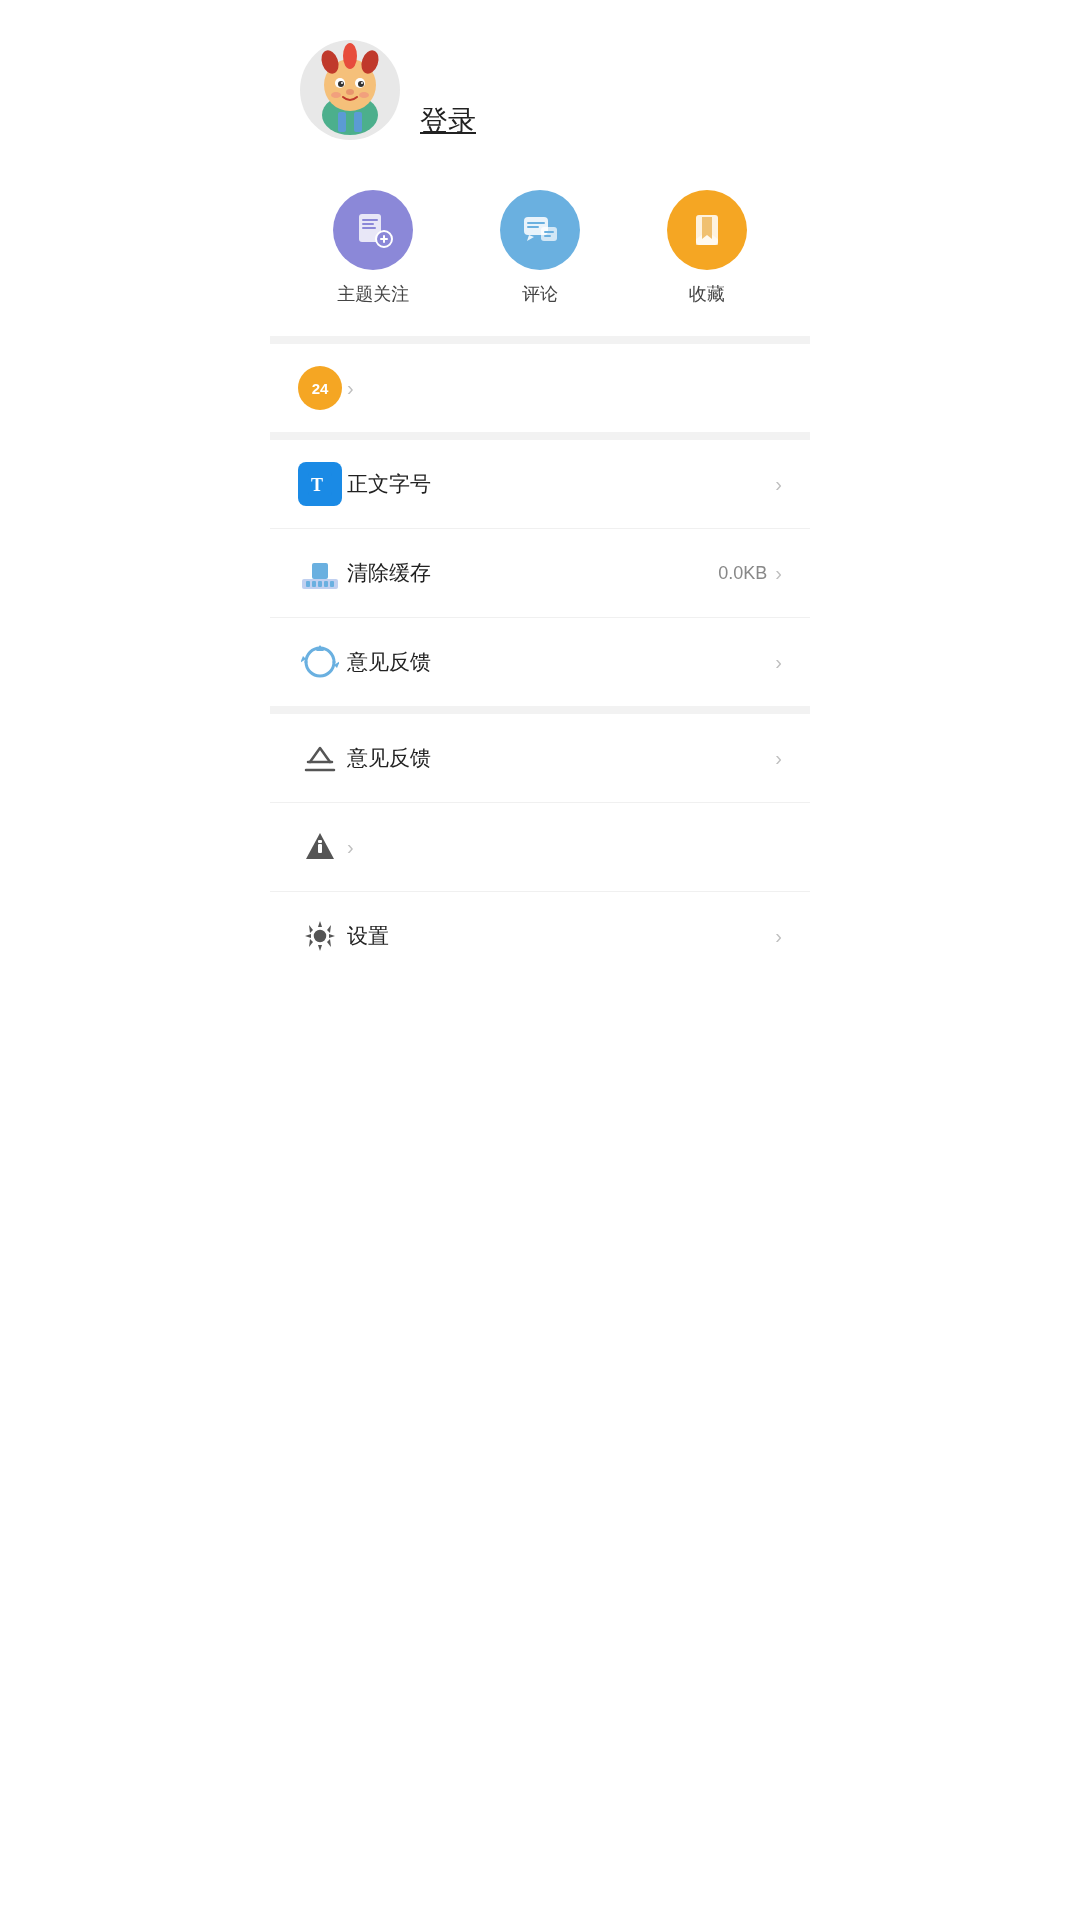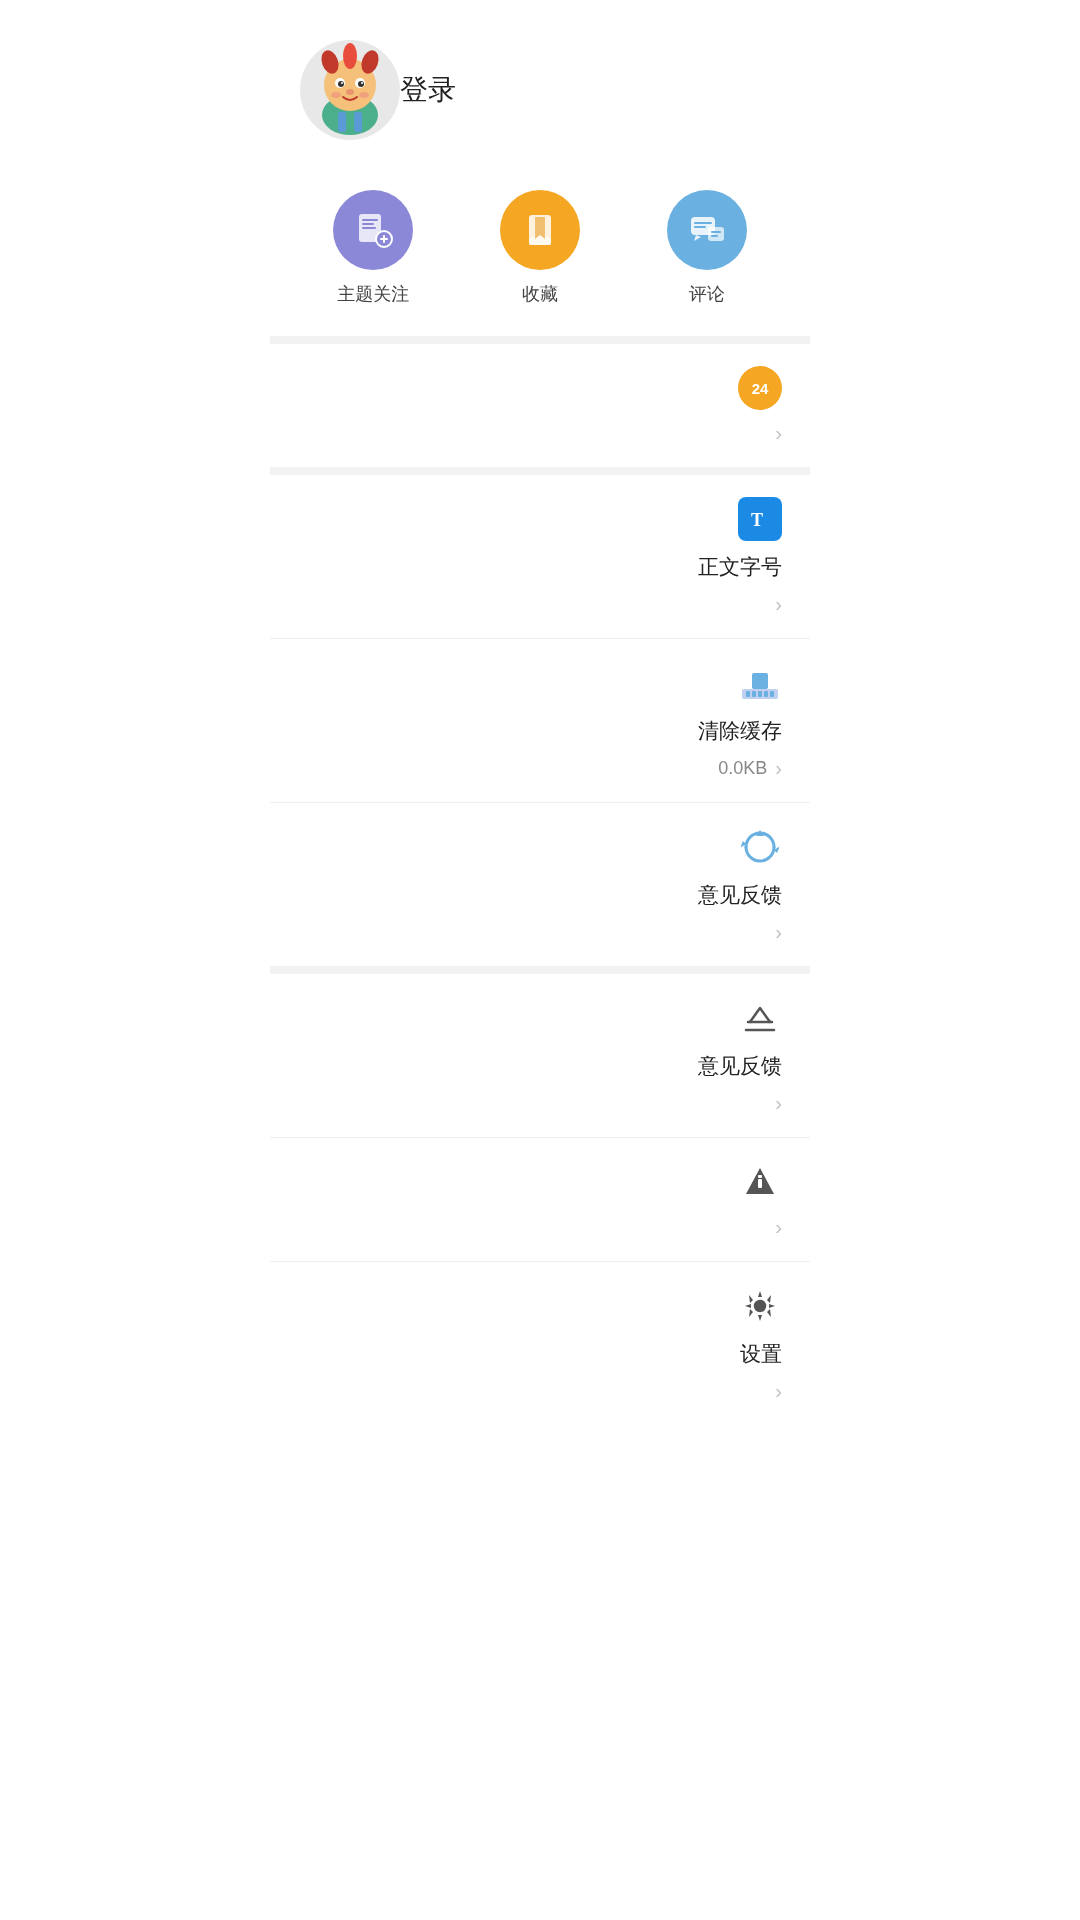--- a/index.html
+++ b/index.html
@@ -9,22 +9,24 @@
       font-family: -apple-system, "PingFang SC", "Helvetica Neue", sans-serif;
       width: 540px;
       min-height: 960px;
       margin: 0 auto;
       color: #222;
     }
 
     
     .profile-section {
       display: flex;
-      align-items: center;
+      align-items: flex-end;
       padding: 40px 30px 30px 30px;
+      gap: 20px;
+      text-decoration: underline;
     }
     .avatar-wrap {
       width: 100px;
       height: 100px;
       border-radius: 50%;
       background: #e8e8e8;
       overflow: hidden;
       flex-shrink: 0;
       display: flex;
       align-items: center;
@@ -71,26 +73,25 @@
       height: 8px;
       background: #f2f2f2;
     }
 
     
     .menu-list {
       padding: 0;
     }
     .menu-item {
       display: flex;
-      align-items: flex-end;
+      align-items: center;
       padding: 22px 28px;
       border-bottom: 1px solid #f0f0f0;
       cursor: pointer;
-      gap: 12px;
-      flex-direction: column;
+      gap: 5px;
     }
     .menu-item:last-child {
       border-bottom: none;
     }
     .menu-icon-wrap {
       width: 44px;
       height: 44px;
       border-radius: 10px;
       display: flex;
       align-items: center;
@@ -203,43 +204,43 @@
         <rect x="10" y="18" width="14" height="2" rx="1" fill="#8b88d8"></rect>
         <circle cx="32" cy="30" r="8" fill="#8b88d8" stroke="white" stroke-width="2"></circle>
         <rect x="28" y="29" width="8" height="2" rx="1" fill="white"></rect>
         <rect x="31" y="26" width="2" height="8" rx="1" fill="white"></rect>
       </svg>
     </div>
     <span class="action-label">主题关注</span>
   </div>
 
   <div class="action-item">
-    <div class="action-icon-wrap orange">
-      <svg width="42" height="42" viewBox="0 0 42 42" fill="none" xmlns="http://www.w3.org/2000/svg">
-        <rect x="10" y="6" width="22" height="30" rx="3" fill="rgba(255,255,255,0.85)"></rect>
-        <path d="M10 30 L21 22 L32 30 L32 36 L10 36 Z" fill="rgba(255,255,255,0.5)"></path>
-        <path d="M16 8 L16 30 L21 26 L26 30 L26 8 Z" fill="#f0c070"></path>
-      </svg>
-    </div>
-    <span class="action-label">收藏</span>
-  </div>
-
-  <div class="action-item">
     <div class="action-icon-wrap blue">
       <svg width="42" height="42" viewBox="0 0 42 42" fill="none" xmlns="http://www.w3.org/2000/svg">
         <rect x="5" y="8" width="24" height="18" rx="4" fill="rgba(255,255,255,0.85)"></rect>
         <rect x="8" y="13" width="18" height="2" rx="1" fill="#6ab0e0"></rect>
         <rect x="8" y="17" width="12" height="2" rx="1" fill="#6ab0e0"></rect>
         <path d="M10 26 L8 32 L15 28" fill="rgba(255,255,255,0.85)"></path>
         <rect x="22" y="18" width="16" height="14" rx="3" fill="rgba(255,255,255,0.7)"></rect>
         <rect x="25" y="22" width="10" height="2" rx="1" fill="#6ab0e0"></rect>
         <rect x="25" y="26" width="7" height="2" rx="1" fill="#6ab0e0"></rect>
       </svg>
     </div>
     <span class="action-label">评论</span>
+  </div>
+
+  <div class="action-item">
+    <div class="action-icon-wrap orange">
+      <svg width="42" height="42" viewBox="0 0 42 42" fill="none" xmlns="http://www.w3.org/2000/svg">
+        <rect x="10" y="6" width="22" height="30" rx="3" fill="rgba(255,255,255,0.85)"></rect>
+        <path d="M10 30 L21 22 L32 30 L32 36 L10 36 Z" fill="rgba(255,255,255,0.5)"></path>
+        <path d="M16 8 L16 30 L21 26 L26 30 L26 8 Z" fill="#f0c070"></path>
+      </svg>
+    </div>
+    <span class="action-label">收藏</span>
   </div>
 
 </div>
 
 <div class="divider"></div>
 
 <div class="menu-list">
   <div class="menu-item">
     <div class="menu-icon-wrap">
       <span class="badge">24</span>

